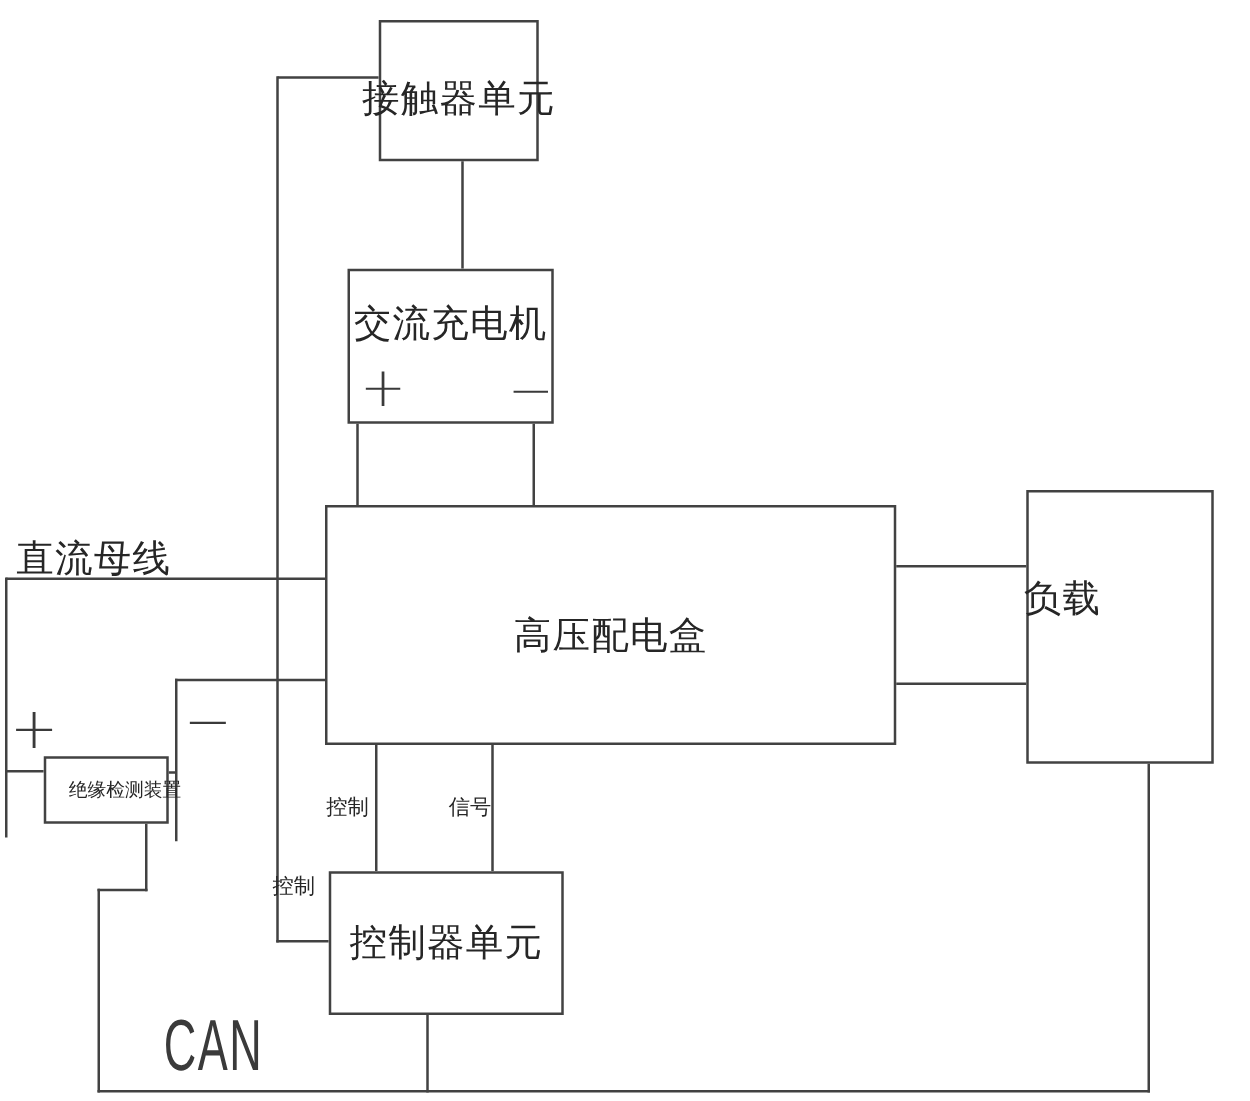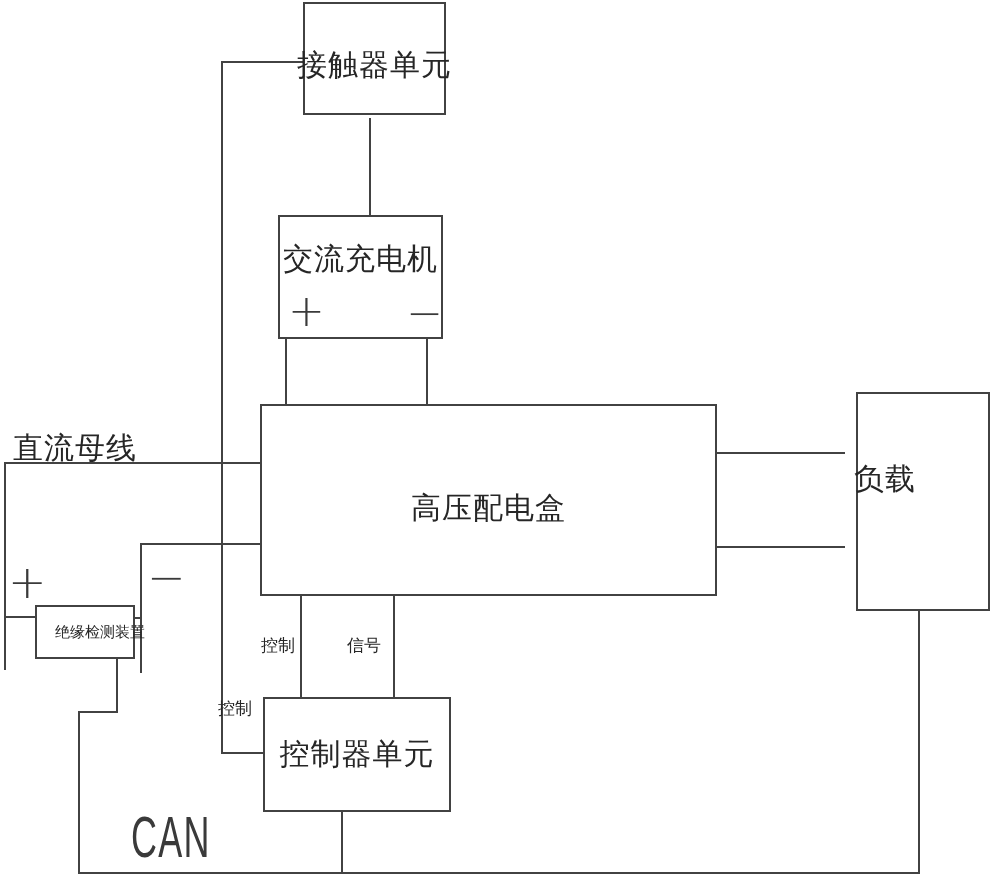--- a/index.html
+++ b/index.html
@@ -97,50 +97,50 @@
 
   <div class="wire" style="left:918px;top:610px;width:2px;height:264px"></div>
 
   <div class="wire" style="left:300px;top:595px;width:2px;height:102px"></div>
   <div class="wire" style="left:393px;top:595px;width:2px;height:102px"></div>
 
   <div class="wire" style="left:341px;top:811px;width:2px;height:63px"></div>
 
   <div class="wire" style="left:78px;top:872px;width:842px;height:2px"></div>
 
-  <div class="box" style="left:303px;top:2px;width:143px;height:113px">
+  <div class="box" style="left:303px;top:16px;width:128px;height:113px">
     <div class="blk-label" id="contactor-label-wrap">接触器单元</div>
   </div>
 
   <div class="box" style="left:278px;top:215px;width:165px;height:124px">
     <div id="charger-label">交流充电机</div>
     <span class="sym" style="left:8px;top:72px;font-size:44px">+</span>
     <span class="sym" style="right:-2px;top:74px;font-size:44px">−</span>
   </div>
 
   <div class="box" style="left:260px;top:404px;width:457px;height:192px">
     <div class="blk-label" id="hv-label-wrap">高压配电盒</div>
   </div>
 
-  <div class="box" style="left:856px;top:392px;width:134px;height:219px">
+  <div class="box" style="left:821px;top:392px;width:150px;height:219px">
     <div id="load-label">负载</div>
   </div>
 
   <div class="box" style="left:35px;top:605px;width:100px;height:54px">
     <div class="blk-label" id="insulation-label">绝缘检测装置</div>
   </div>
 
   <div class="box" style="left:263px;top:697px;width:188px;height:115px">
     <div class="blk-label">控制器单元</div>
   </div>
 
   <div class="txt" id="dc-bus-label" style="left:13px;top:433px">直流母线</div>
 
   <span class="sym" style="left:8px;top:559px">+</span>
   <span class="sym" style="left:147px;top:554px">−</span>
 
   <div class="txt small" style="left:261px;top:637px">控制</div>
-  <div class="txt small" style="left:347px;top:637px">信号</div>
+  <div class="txt small" style="left:359px;top:637px">信号</div>
   <div class="txt small" style="left:218px;top:700px">控制</div>
 
   <div class="txt" id="can-label" style="left:131px;top:808px">CAN</div>
 
 </div>
 
 </body></html>

